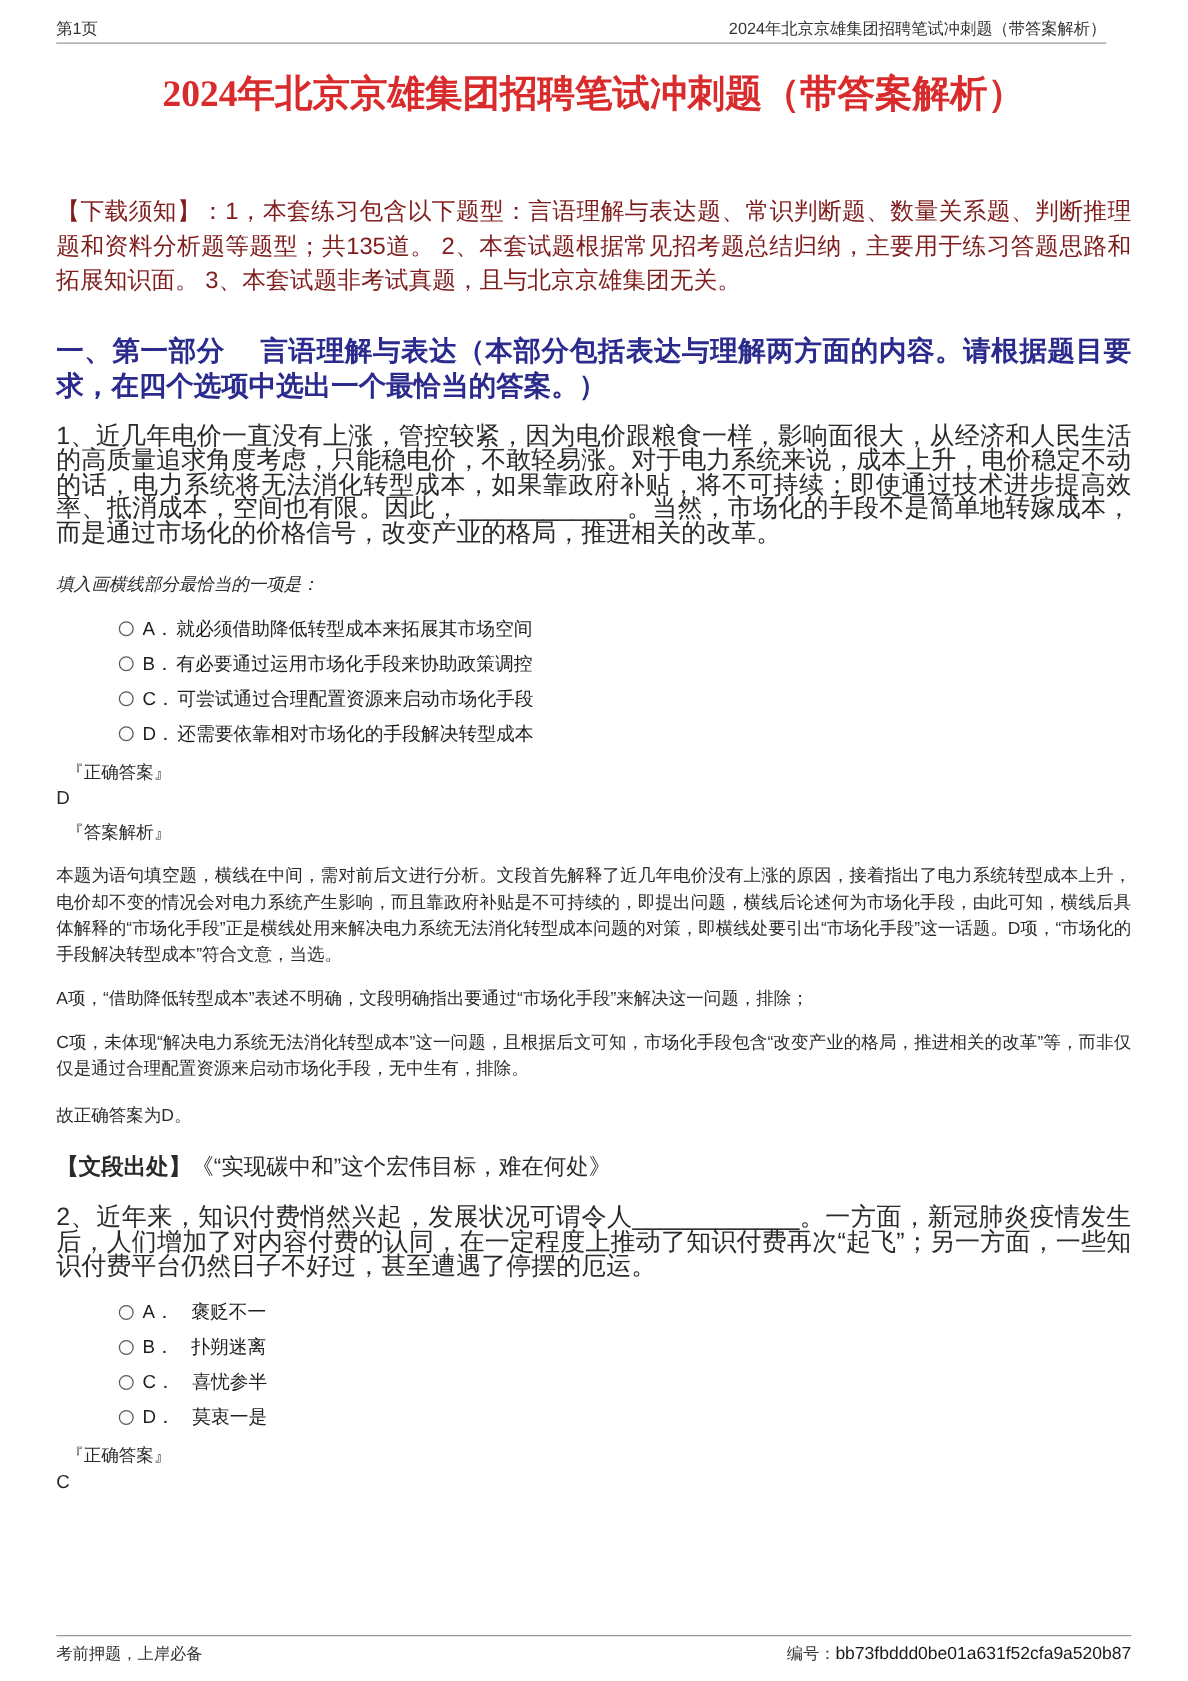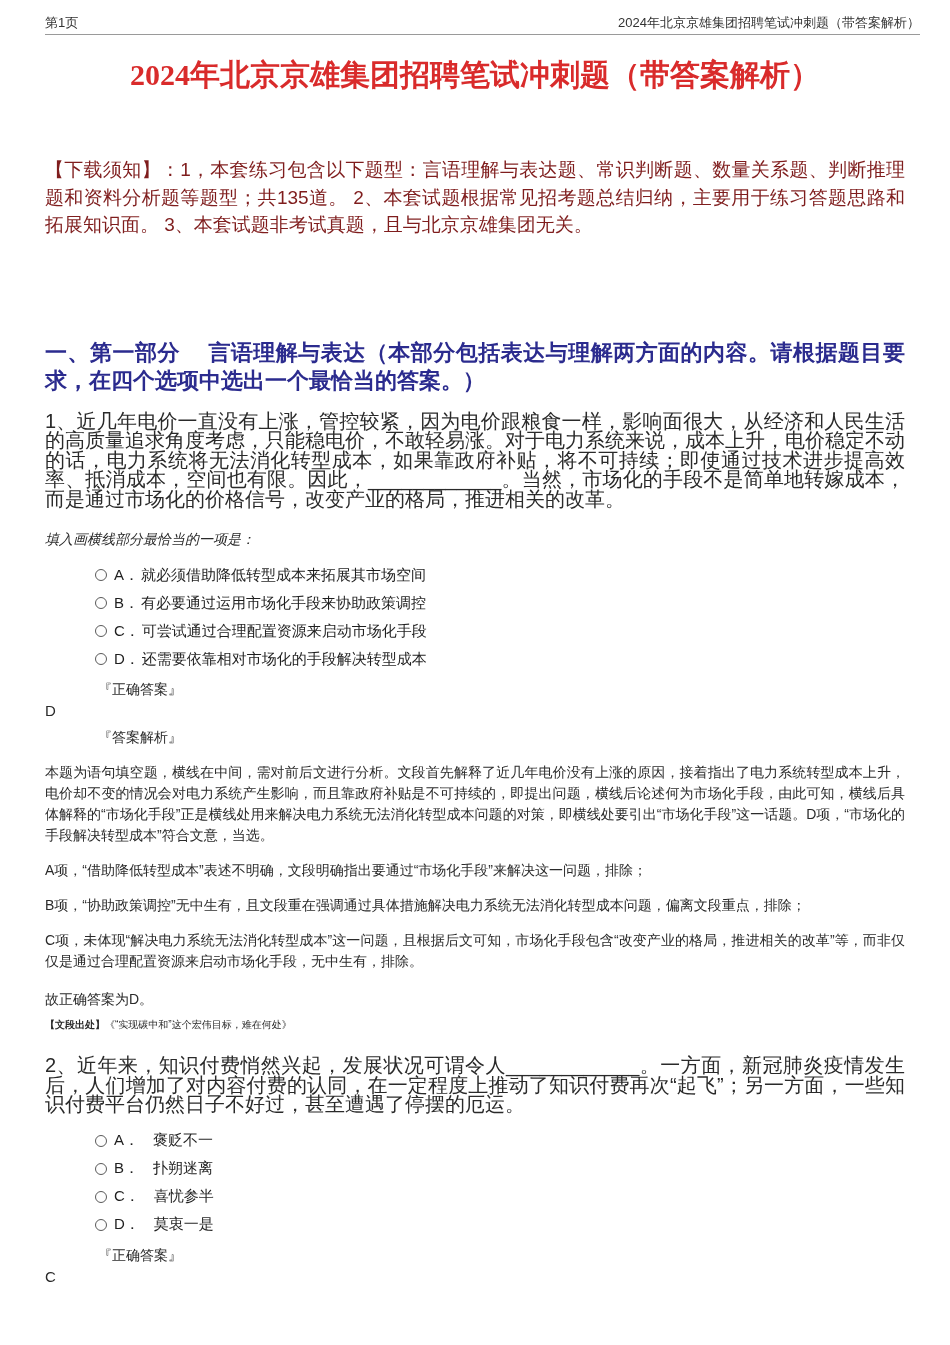--- a/index.html
+++ b/index.html
@@ -4,59 +4,59 @@
 <style>
   * { box-sizing: border-box; margin: 0; padding: 0; }
   body { margin: 0; background: #ffffff; font-family: "Liberation Sans", sans-serif; }
   .page {
     position: relative; width: 950px; height: 1345px;
     background: #ffffff; overflow: hidden; color: #2a2a2a;
   }
   .inner { padding: 0 45px; }
   
   .header {
-    margin: 14px 30px 0 45px;
+    margin: 14px 65px 0 45px;
     display: flex; justify-content: space-between; align-items: flex-end;
     font-size: 13px; color: #333;
     border-bottom: 1px solid #9a9a9a; padding-bottom: 2px;
   }
   
   .doc-title {
     margin-top: 20px; text-align: center;
     font-family: "Liberation Serif", serif;
     font-size: 30px; font-weight: bold; color: #d92b2b;
   }
   
   .notice {
     margin-top: 60px; font-size: 19px; line-height: 1.45;
     color: #7f1d1d; text-align: justify;
   }
   
   .section-heading {
-    margin-top: 100px;
+    margin-top: 28px;
     font-family: "Liberation Serif", serif;
     font-size: 22px; font-weight: bold; line-height: 1.28;
     color: #2b2b8e; text-align: justify;
   }
   .stem { margin-top: 17px; font-size: 20px; line-height: 19.5px; text-align: justify; }
   .prompt { margin-top: 21px; font-size: 14px; line-height: 19px; font-style: italic; }
   .options { margin-top: 12px; margin-left: 50px; }
   .option-row { display: flex; align-items: center; height: 28px; font-size: 15px; color: #1e1e1e; cursor: default; }
   .radio {
     display: inline-block; width: 12px; height: 12px;
     border: 1px solid #5a5a5a; border-radius: 50%;
     background: #fdfdfd; margin-right: 7px; flex: 0 0 auto;
   }
   .opt-letter { margin-right: 2px; }
   .gap-wide .opt-letter { margin-right: 14px; }
-  .ans-label { margin-top: 6px; padding-left: 8px; font-size: 14px; line-height: 21px; margin-left: 45px; }
+  .ans-label { margin-top: 6px; padding-left: 8px; font-size: 14px; line-height: 21px; }
   .ans-value { font-size: 15px; line-height: 21px; font-weight: bold; font-weight: normal; }
   .para { margin-top: 14px; font-size: 14px; line-height: 21px; text-align: justify; }
   .conclusion { margin-top: 17px; font-size: 14px; line-height: 21px; }
-  .source-line { margin-top: 4px; font-size: 10px; line-height: 21px; }
+  .source-line { margin-top: 20px; font-size: 18px; line-height: 21px; }
   .source-label { font-weight: bold; }
   .q2 { margin-top: 21px; }
   
   .footer {
     position: absolute; left: 45px; right: 45px; bottom: 13px;
     border-top: 1px solid #999;
     padding-top: 5px;
     display: flex; justify-content: space-between; align-items: flex-end;
     font-size: 13px; color: #333;
   }
@@ -106,21 +106,20 @@
           <span>还需要依靠相对市场化的手段解决转型成本</span>
         </div>
       </div>
 
       <div class="ans-label">『正确答案』</div>
       <div class="ans-value">D</div>
       <div class="ans-label">『答案解析』</div>
 
       <p class="para">本题为语句填空题，横线在中间，需对前后文进行分析。文段首先解释了近几年电价没有上涨的原因，接着指出了电力系统转型成本上升，电价却不变的情况会对电力系统产生影响，而且靠政府补贴是不可持续的，即提出问题，横线后论述何为市场化手段，由此可知，横线后具体解释的“市场化手段”正是横线处用来解决电力系统无法消化转型成本问题的对策，即横线处要引出“市场化手段”这一话题。D项，“市场化的手段解决转型成本”符合文意，当选。</p>
       <p class="para">A项，“借助降低转型成本”表述不明确，文段明确指出要通过“市场化手段”来解决这一问题，排除；</p>
-      <p class="para">B项，“协助政策调控”无中生有，且文段重在强调通过具体措施解决电力系统无法消化转型成本问题，偏离文段重点，排除；</p>
       <p class="para">C项，未体现“解决电力系统无法消化转型成本”这一问题，且根据后文可知，市场化手段包含“改变产业的格局，推进相关的改革”等，而非仅仅是通过合理配置资源来启动市场化手段，无中生有，排除。</p>
 
       <p class="conclusion">故正确答案为D。</p>
 
       <p class="source-line">
         <span class="source-label">【文段出处】</span><span>《“实现碳中和”这个宏伟目标，难在何处》</span>
       </p>
     </section>
 
     <section class="q2">
@@ -147,14 +146,21 @@
           <span class="opt-letter">D．</span>
           <span>莫衷一是</span>
         </div>
       </div>
 
       <div class="ans-label">『正确答案』</div>
       <div class="ans-value">C</div>
     </section>
   </div>
 
+  <div class="footer">
+    <span>考前押题，上岸必备</span>
+    <span class="serial">
+      <span>编号：</span>
+      <span class="serial-value">bb73fbddd0be01a631f52cfa9a520b87</span>
+    </span>
+  </div>
 
 </div>
 
 </body></html>

